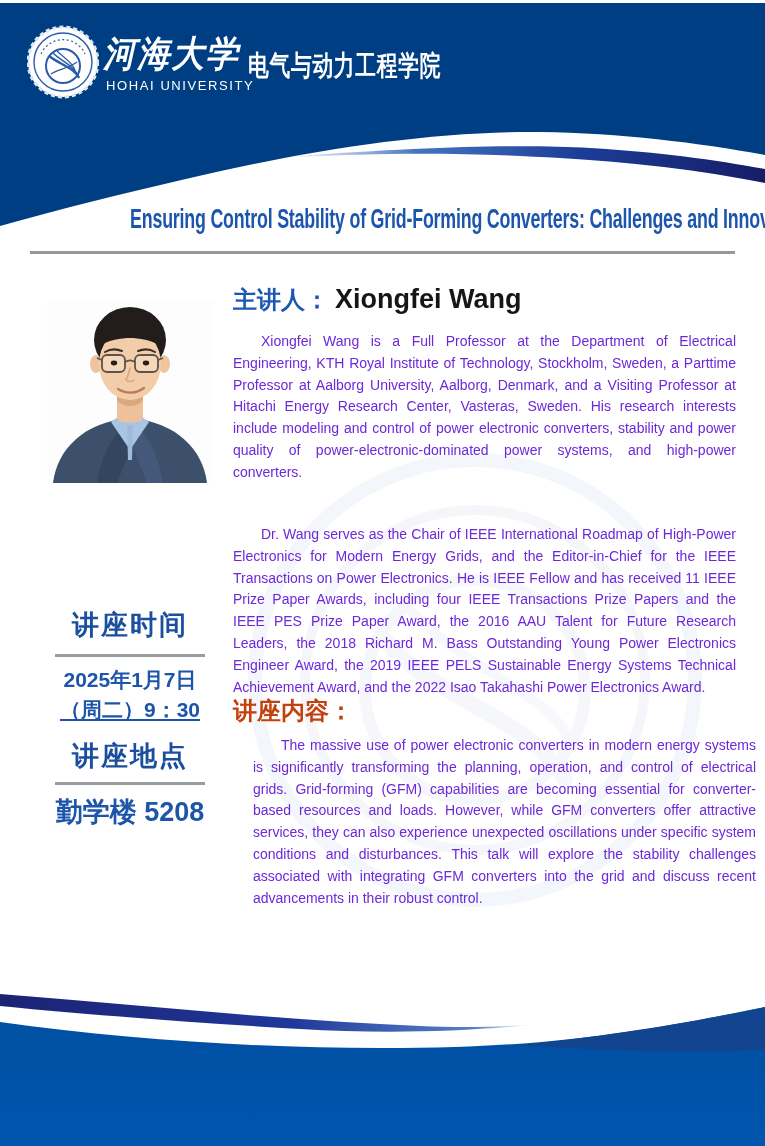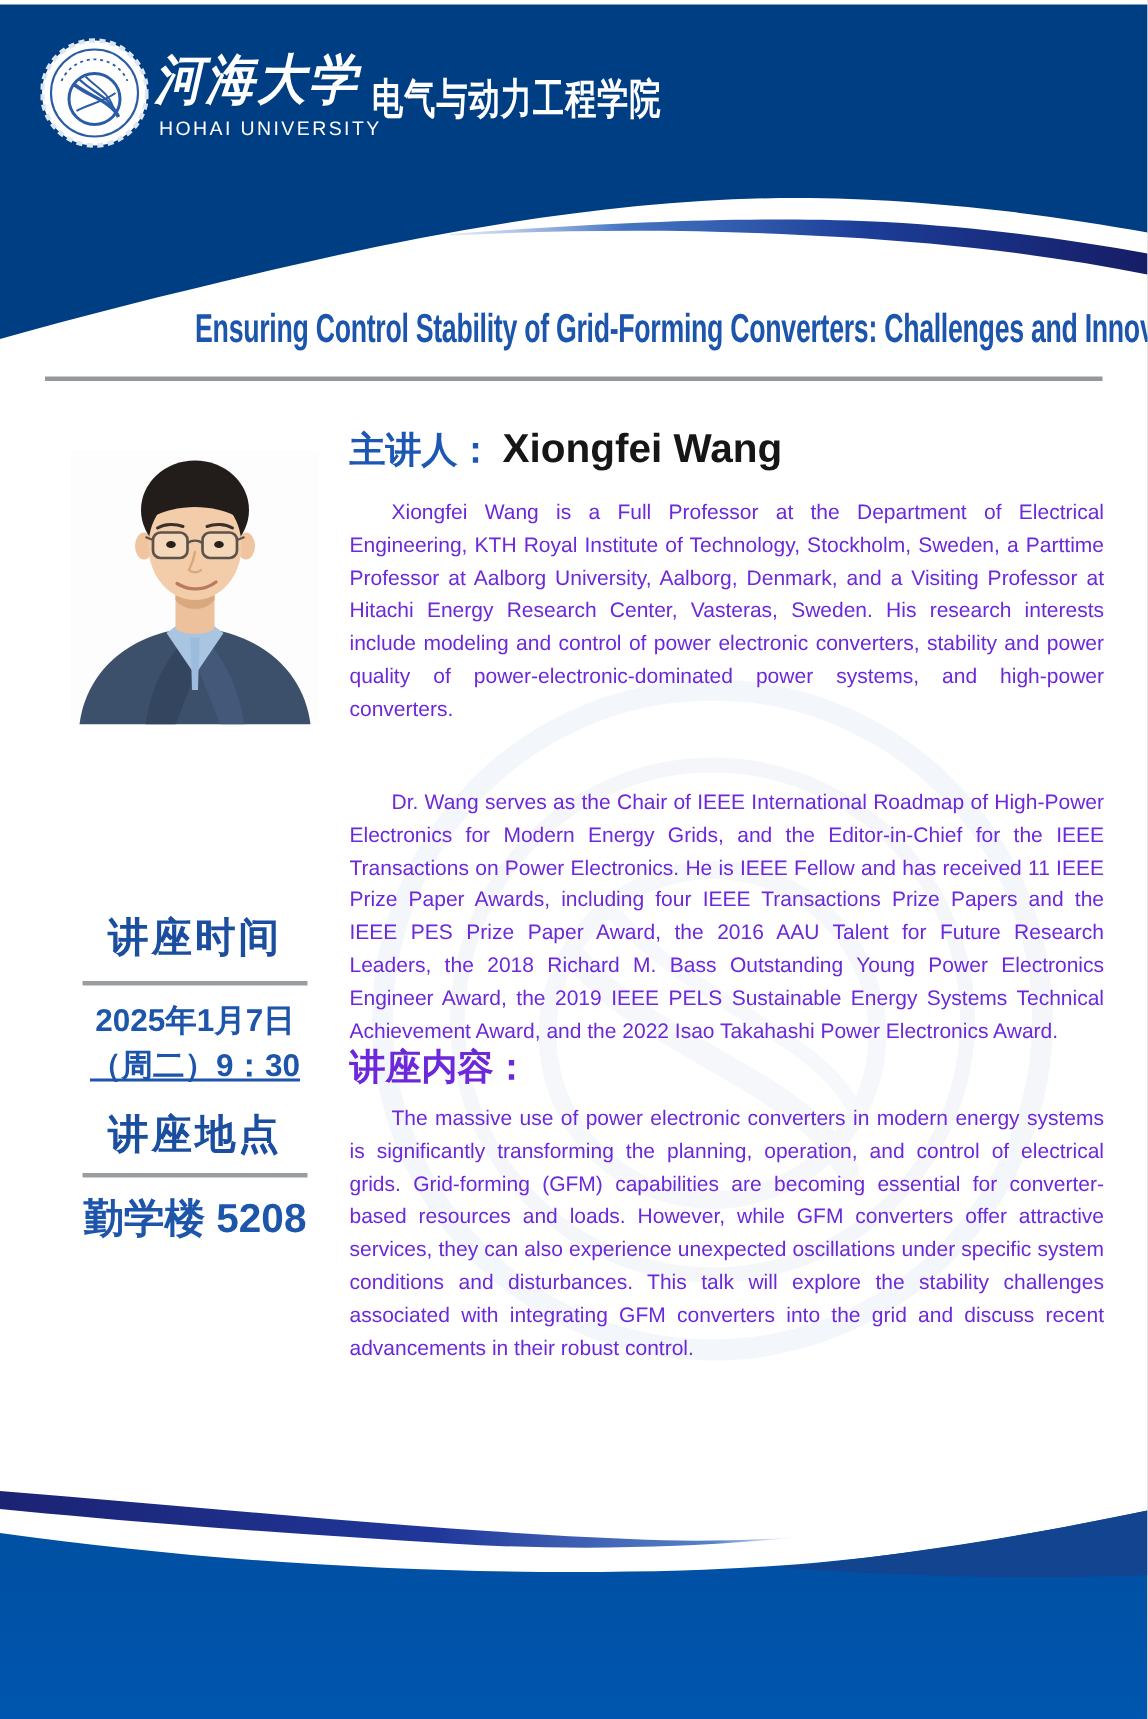--- a/index.html
+++ b/index.html
@@ -63,23 +63,23 @@
   .speaker-row{left:233px;top:284px;width:503px;white-space:nowrap;}
   .speaker-label{color:#1d57b4;font-weight:bold;font-size:24px;vertical-align:baseline;text-align:center;}
   .speaker-name{color:#161616;font-weight:bold;font-size:27px;vertical-align:baseline;margin-left:6px;}
   .bio{
     left:233px;width:503px;color:#6d28d9;font-size:14px;line-height:21.8px;
     text-align:justify;text-indent:2em;margin:0;
   }
   .bio-p1{top:331px;}
   .bio-p2{top:483px;margin-top:41px;}
   .content-head{
-    left:233px;top:695px;color:#6d28d9;font-weight:bold;font-size:24px;
-  }
-  .content-body{top:735px;}
+    left:233px;top:695px;color:#c2410c;font-weight:bold;font-size:24px;
+  }
+  .content-body{top:735px;margin-left:20px;}
 
   
   .footer-svg{left:0;bottom:0;}
 </style>
 </head>
 <body>
 
 <svg class="abs header-svg" width="765" height="245" viewBox="0 0 765 245">
   <defs>
     <linearGradient id="hsw" x1="0" y1="0" x2="1" y2="0">

